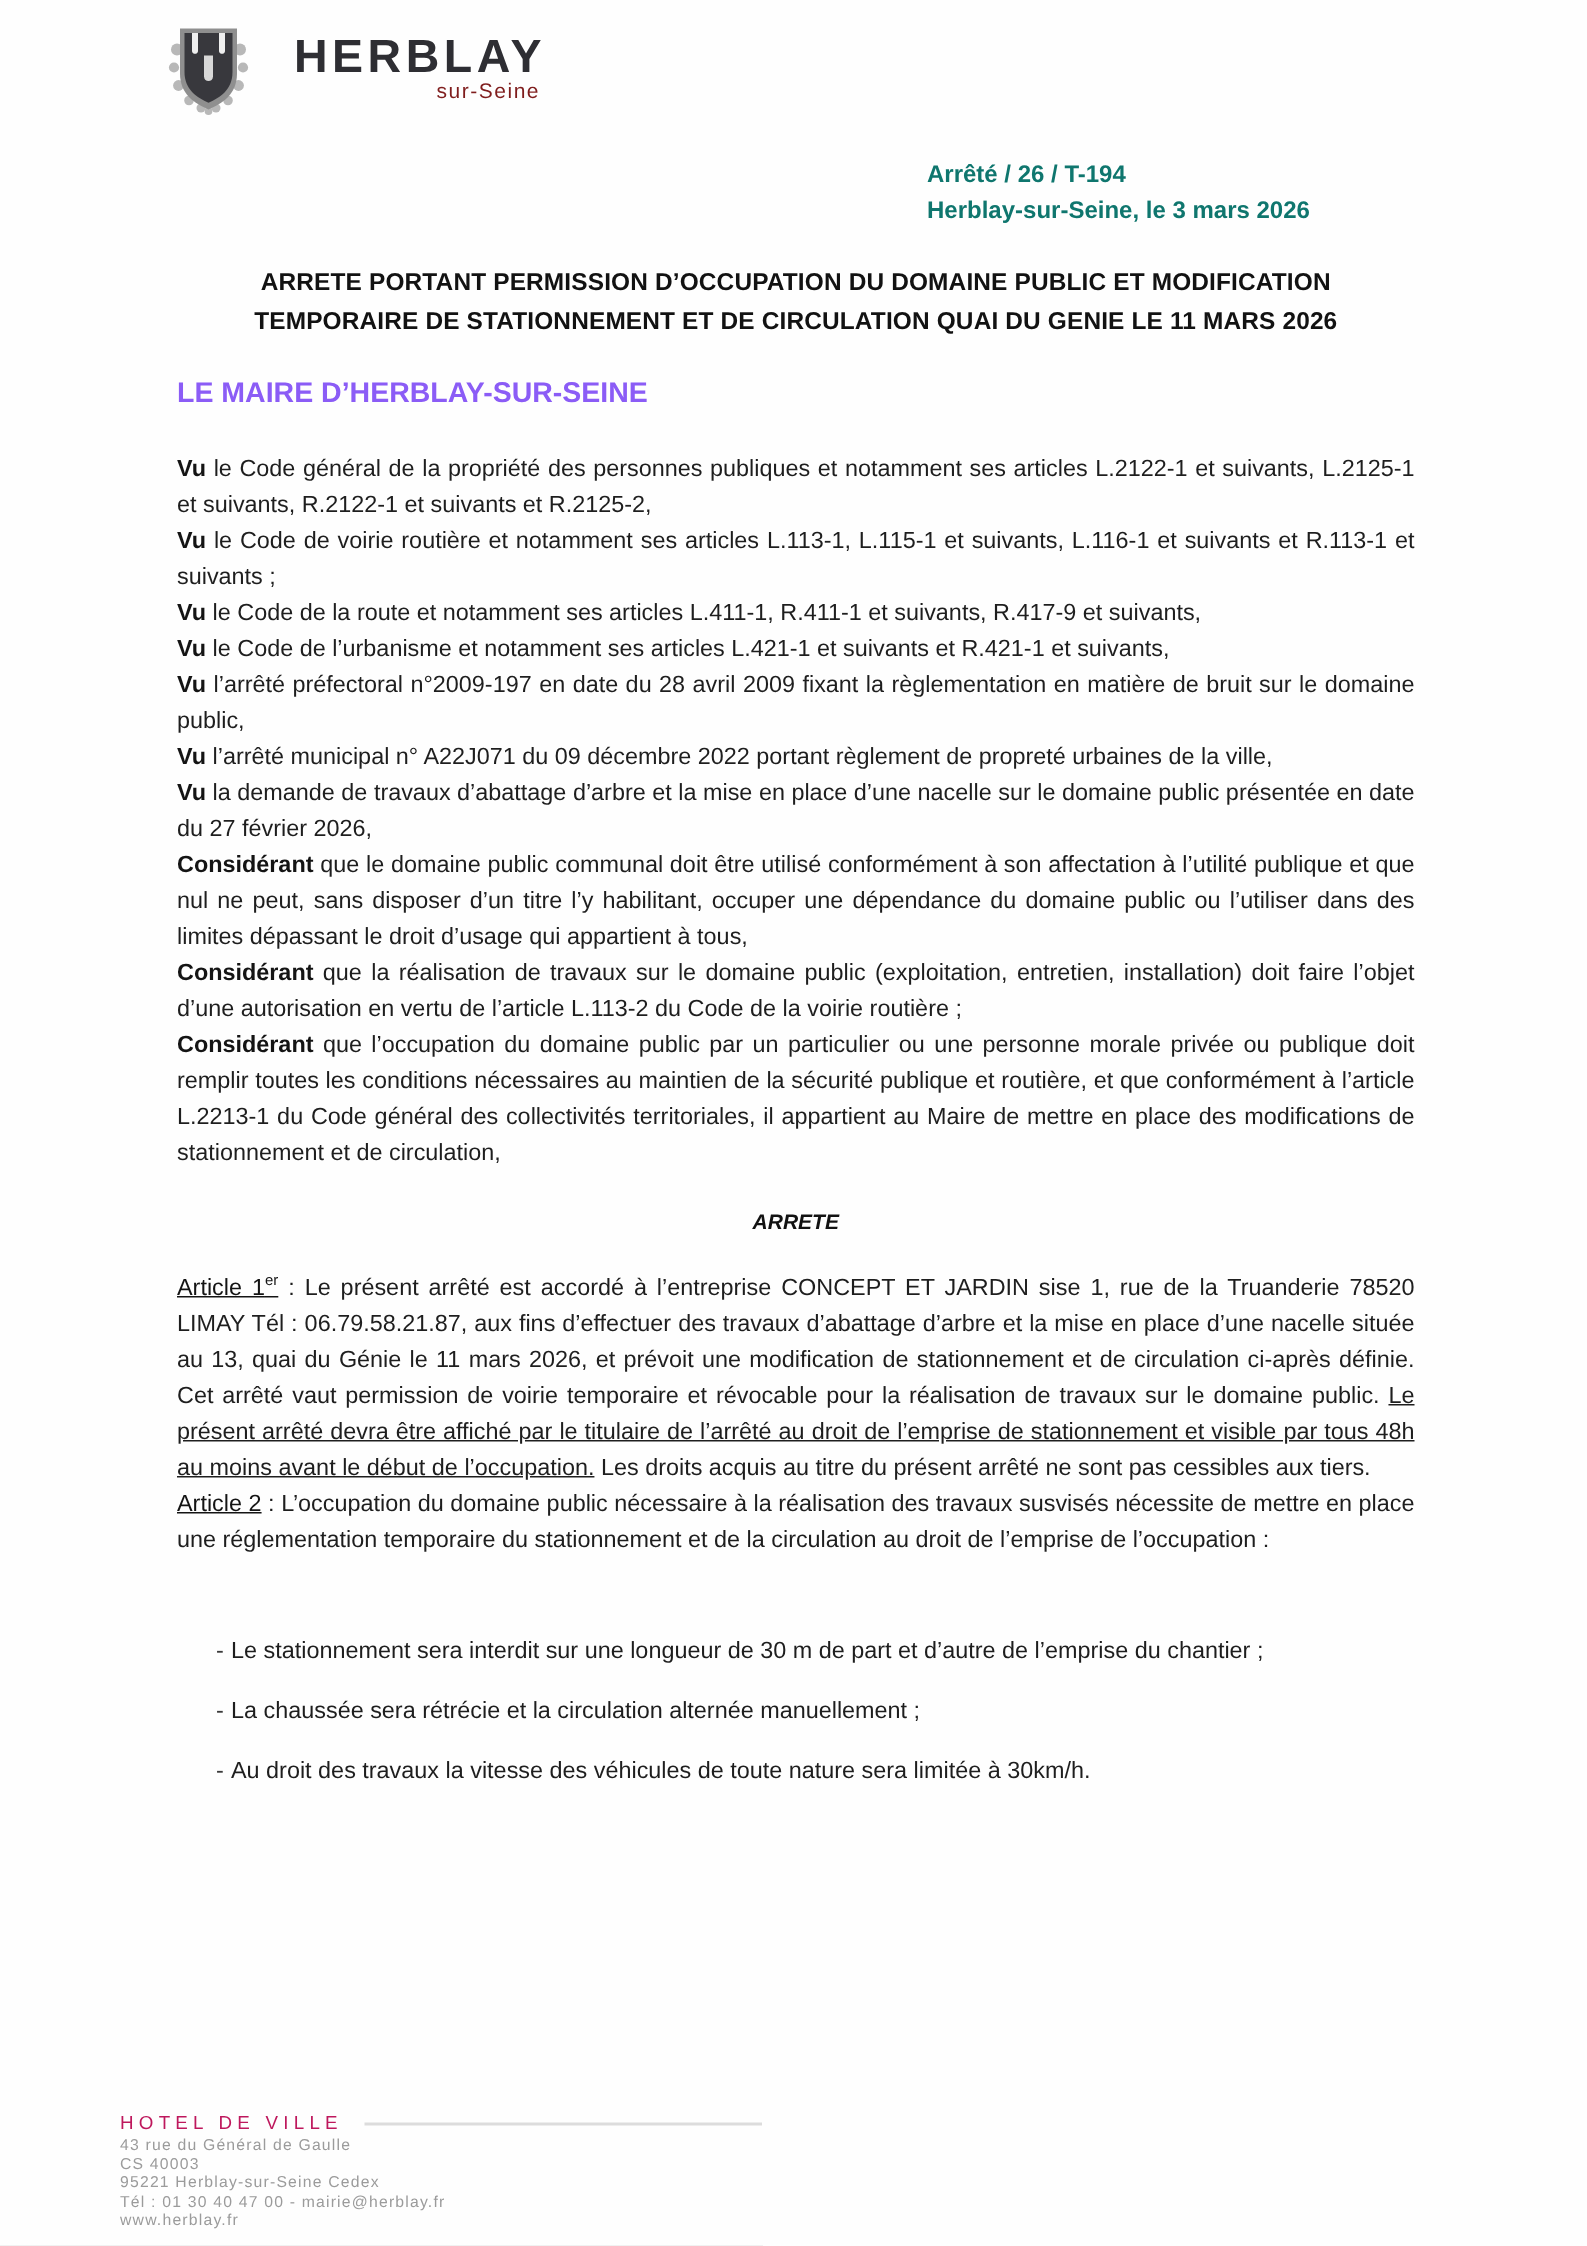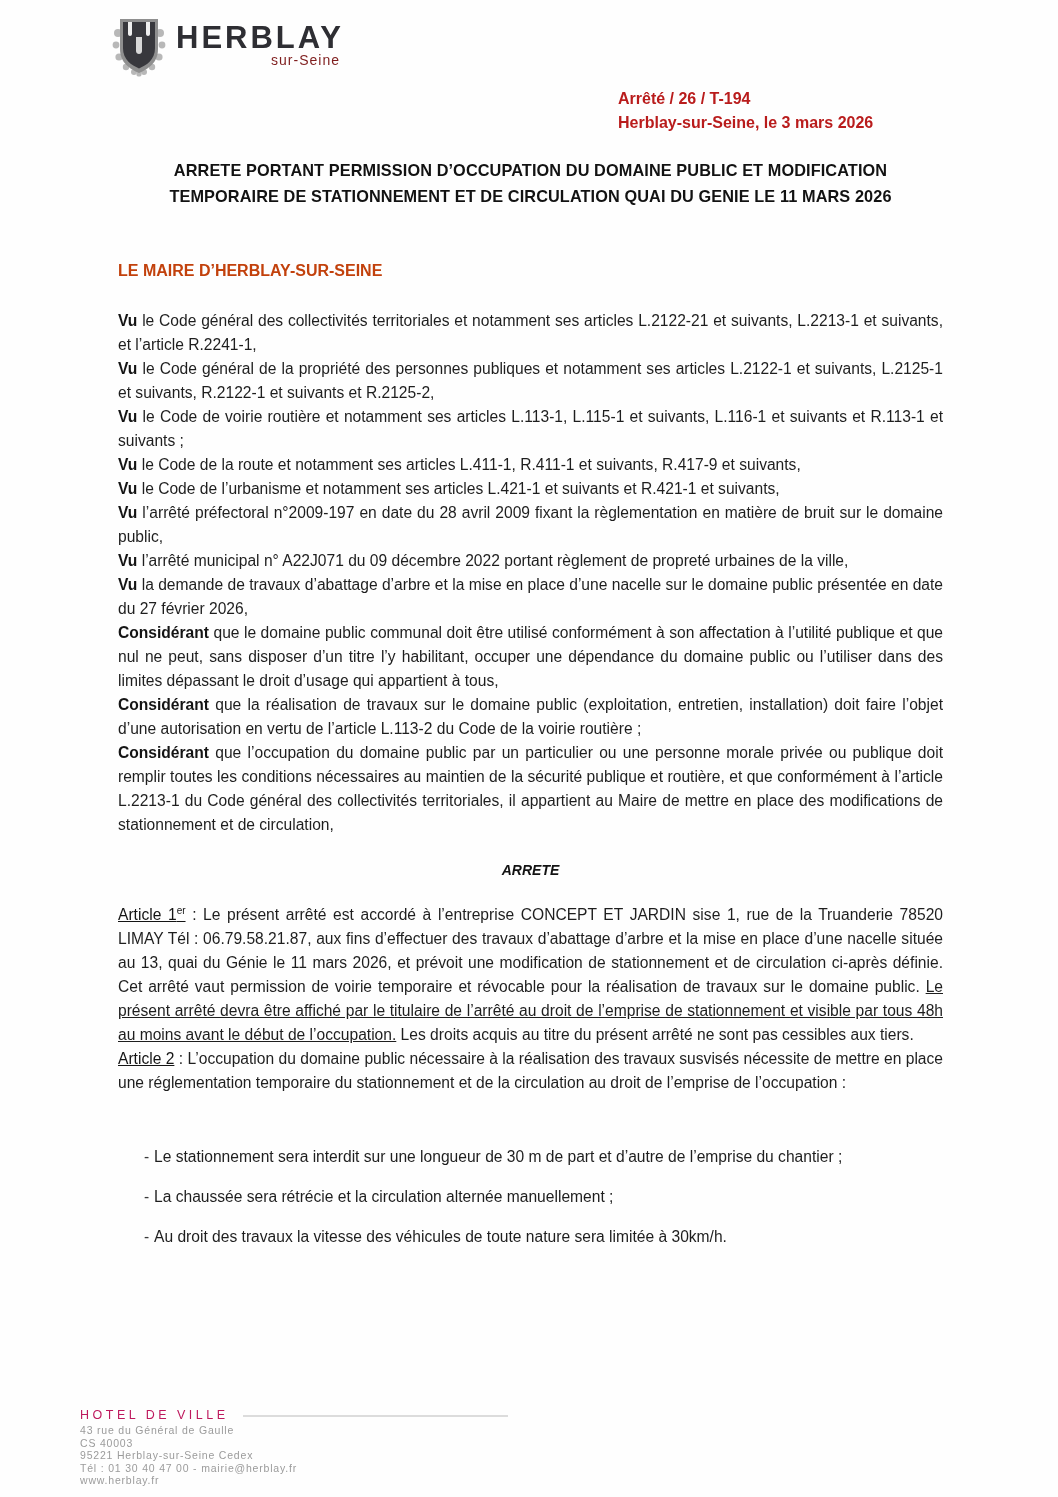--- a/index.html
+++ b/index.html
@@ -12,43 +12,43 @@
     background: #fefefe;
     color: #1e1e1e;
     font-family: "Liberation Sans", "DejaVu Sans", sans-serif;
     font-size: 15.6px;
     line-height: 24px;
     overflow: hidden;
   }
   .content { padding: 15px 115px 0 118px; }
 
   
-  .logo-row { display: flex; align-items: flex-start; height: 66px; margin-left: -8px; }
+  .logo-row { display: flex; align-items: flex-start; height: 66px; margin-left: -8px; gap: 20px; }
   .crest { width: 58px; height: 62px; flex: 0 0 auto; }
   .logo-text { margin-left: 8px; padding-top: 8px; }
   .logo-name {
     font-size: 31px; font-weight: bold; letter-spacing: 3px;
     color: #2e2e33; line-height: 30px;
   }
   .logo-sub {
     font-size: 14px; color: #7f1d1d; text-align: right;
     letter-spacing: 1px; line-height: 15px; padding-right: 4px;
   }
 
   
-  .ref-block { margin-top: 6px; padding-left: 500px; font-weight: bold; font-size: 16px; line-height: 24px; color: #b91c1c; }
+  .ref-block { margin-top: 24px; padding-left: 500px; font-weight: bold; font-size: 16px; line-height: 24px; color: #0f766e; }
 
   
   .doc-title {
     margin-top: 22px; text-align: center;
     font-weight: bold; font-size: 16.3px; line-height: 26px; color: #121212;
     letter-spacing: 0.1px;
   }
 
-  .salutation { margin-top: 50px; font-weight: bold; font-size: 16px; color: #c2410c; }
+  .salutation { margin-top: 24px; font-weight: bold; font-size: 19px; color: #8b5cf6; }
 
   
   .recitals { margin-top: 26px; text-align: justify; }
   .recitals p { margin: 0; }
   .lead { font-weight: bold; color: #141414; }
 
   .decision-heading {
     margin-top: 21px; margin-bottom: 17px;
     text-align: center; font-weight: bold; font-size: 14px; color: #121212; font-style: italic;
   }
@@ -116,21 +116,20 @@
     </div>
 
     <div class="doc-title">
       <div>ARRETE PORTANT PERMISSION D’OCCUPATION DU DOMAINE PUBLIC ET MODIFICATION</div>
       <div>TEMPORAIRE DE STATIONNEMENT ET DE CIRCULATION QUAI DU GENIE LE 11 MARS 2026</div>
     </div>
 
     <div class="salutation">LE MAIRE D’HERBLAY-SUR-SEINE</div>
 
     <div class="recitals">
-      <p><span class="lead">Vu</span><span> le Code général des collectivités territoriales et notamment ses articles L.2122-21 et suivants, L.2213-1 et suivants, et l’article R.2241-1,</span></p>
       <p><span class="lead">Vu</span><span> le Code général de la propriété des personnes publiques et notamment ses articles L.2122-1 et suivants, L.2125-1 et suivants, R.2122-1 et suivants et R.2125-2,</span></p>
       <p><span class="lead">Vu</span><span> le Code de voirie routière et notamment ses articles L.113-1, L.115-1 et suivants, L.116-1 et suivants et R.113-1 et suivants ;</span></p>
       <p><span class="lead">Vu</span><span> le Code de la route et notamment ses articles L.411-1, R.411-1 et suivants, R.417-9 et suivants,</span></p>
       <p><span class="lead">Vu</span><span> le Code de l’urbanisme et notamment ses articles L.421-1 et suivants et R.421-1 et suivants,</span></p>
       <p><span class="lead">Vu</span><span> l’arrêté préfectoral n°2009-197 en date du 28 avril 2009 fixant la règlementation en matière de bruit sur le domaine public,</span></p>
       <p><span class="lead">Vu</span><span> l’arrêté municipal n° A22J071 du 09 décembre 2022 portant règlement de propreté urbaines de la ville,</span></p>
       <p><span class="lead">Vu</span><span> la demande de travaux d’abattage d’arbre et la mise en place d’une nacelle sur le domaine public présentée en date du 27 février 2026,</span></p>
       <p><span class="lead">Considérant</span><span> que le domaine public communal doit être utilisé conformément à son affectation à l’utilité publique et que nul ne peut, sans disposer d’un titre l’y habilitant, occuper une dépendance du domaine public ou l’utiliser dans des limites dépassant le droit d’usage qui appartient à tous,</span></p>
       <p><span class="lead">Considérant</span><span> que la réalisation de travaux sur le domaine public (exploitation, entretien, installation) doit faire l’objet d’une autorisation en vertu de l’article L.113-2 du Code de la voirie routière ;</span></p>
       <p><span class="lead">Considérant</span><span> que l’occupation du domaine public par un particulier ou une personne morale privée ou publique doit remplir toutes les conditions nécessaires au maintien de la sécurité publique et routière, et que conformément à l’article L.2213-1 du Code général des collectivités territoriales, il appartient au Maire de mettre en place des modifications de stationnement et de circulation,</span></p>

